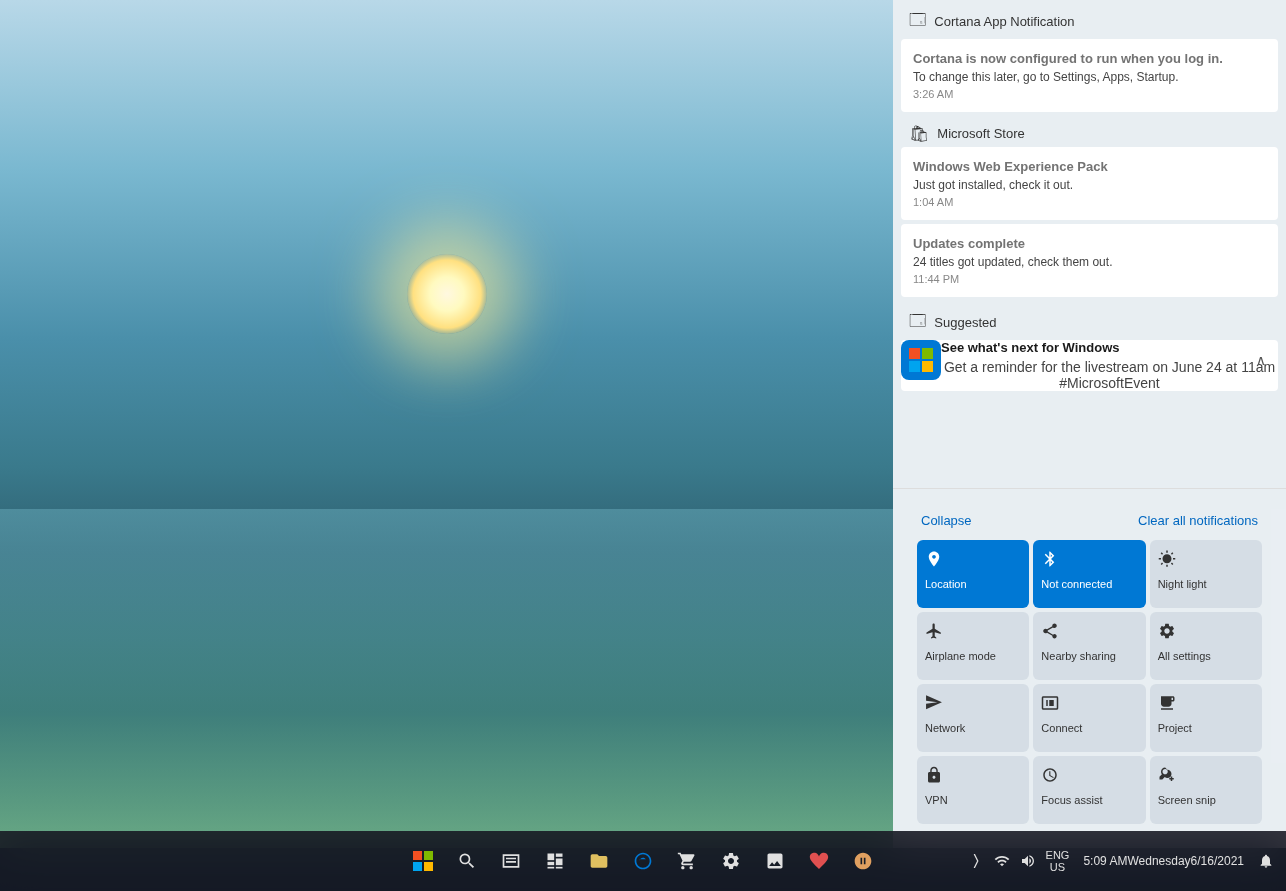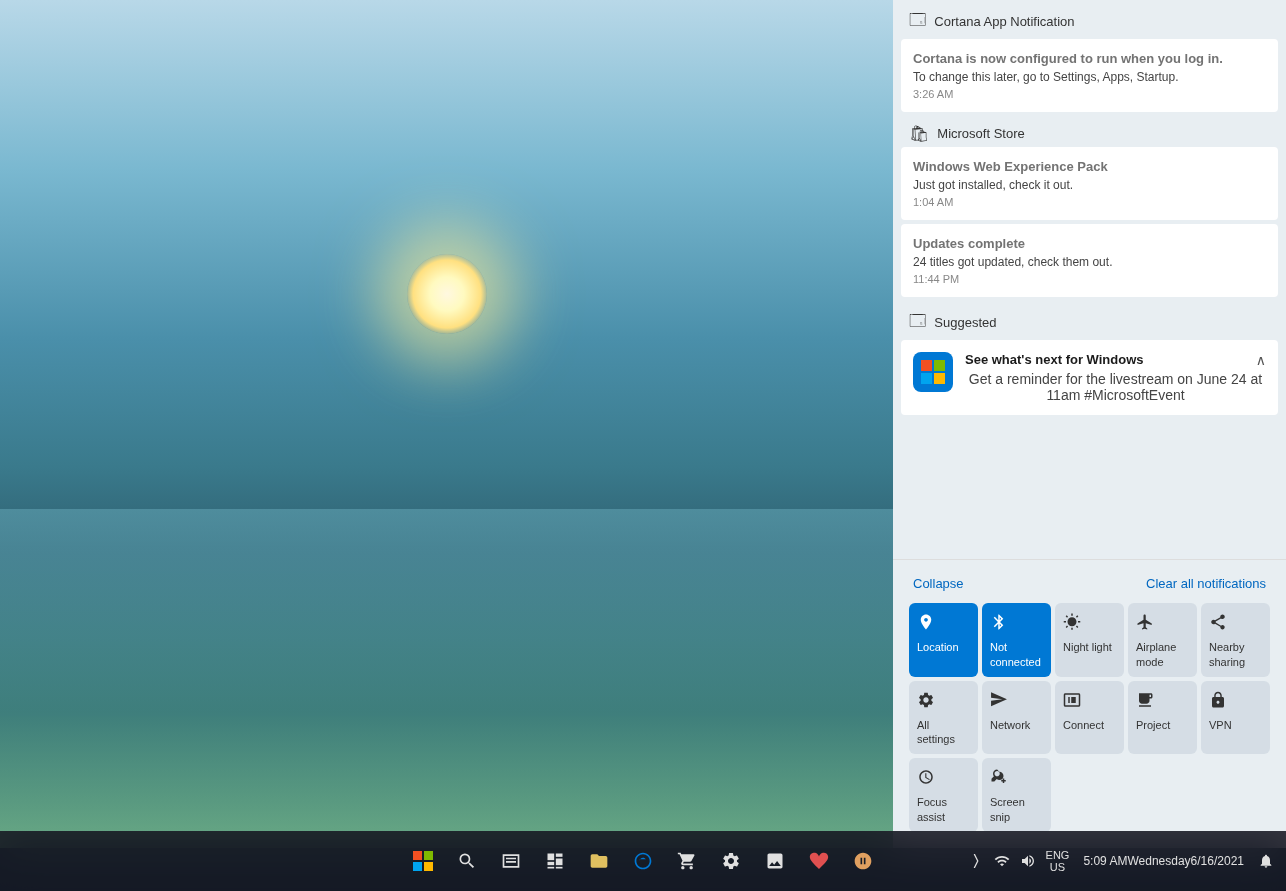--- a/index.html
+++ b/index.html
@@ -201,25 +201,23 @@
     }
 
     .notif-time {
       font-size: 11px;
       color: #888;
     }
 
     .suggested-card {
       background: white;
       border-radius: 4px;
-      padding: 12px;
       margin-bottom: 4px;
       display: flex;
       align-items: flex-start;
-      gap: 12px;
       cursor: pointer;
       position: relative;
     }
 
     .suggested-app-icon {
       width: 40px;
       height: 40px;
       background: #0078d4;
       border-radius: 8px;
       display: flex;
@@ -249,21 +247,21 @@
     .collapse-chevron {
       position: absolute;
       top: 12px;
       right: 12px;
       font-size: 14px;
       color: #555;
     }
 
     
     .action-center-footer {
-      padding: 12px;
+      padding: 20px;
       border-top: 1px solid #ddd;
     }
 
     .footer-actions {
       display: flex;
       justify-content: space-between;
       padding: 4px 8px;
       margin-bottom: 4px;
     }
 
@@ -271,21 +269,21 @@
       background: none;
       border: none;
       color: #0067c0;
       font-size: 13px;
       cursor: pointer;
     }
 
     
     .quick-actions {
       display: grid;
-      grid-template-columns: repeat(5, 1fr);
+      grid-template-columns: repeat(3, 1fr);
       gap: 4px;
       padding: 4px;
     }
 
     .quick-tile {
       border-radius: 6px;
       padding: 10px 8px 8px;
       cursor: pointer;
       display: flex;
       flex-direction: column;

